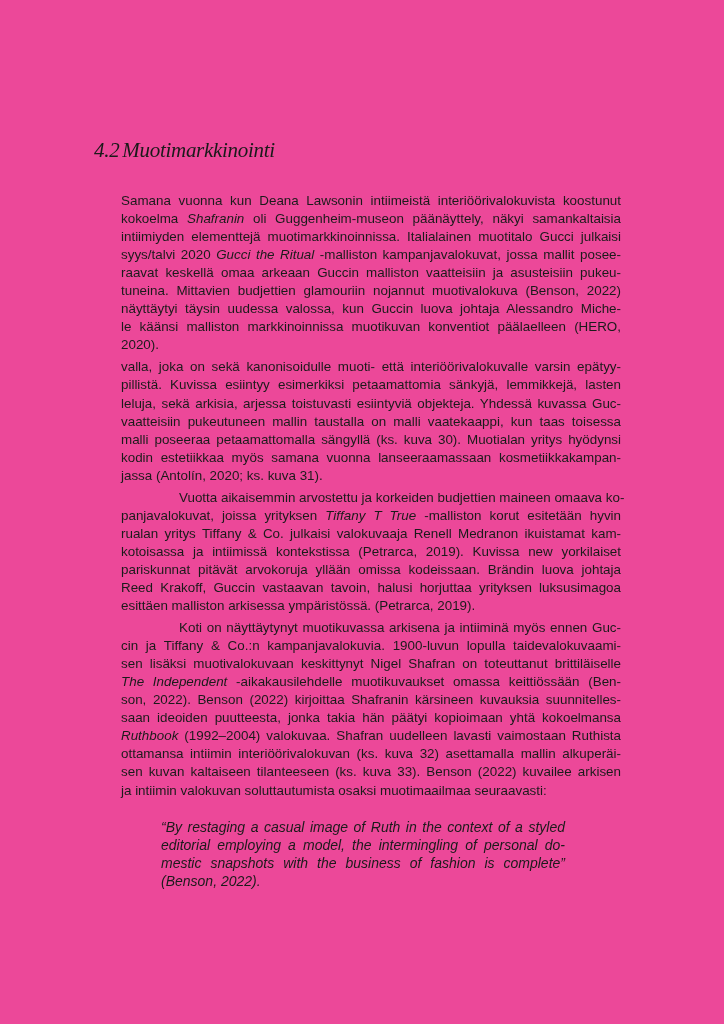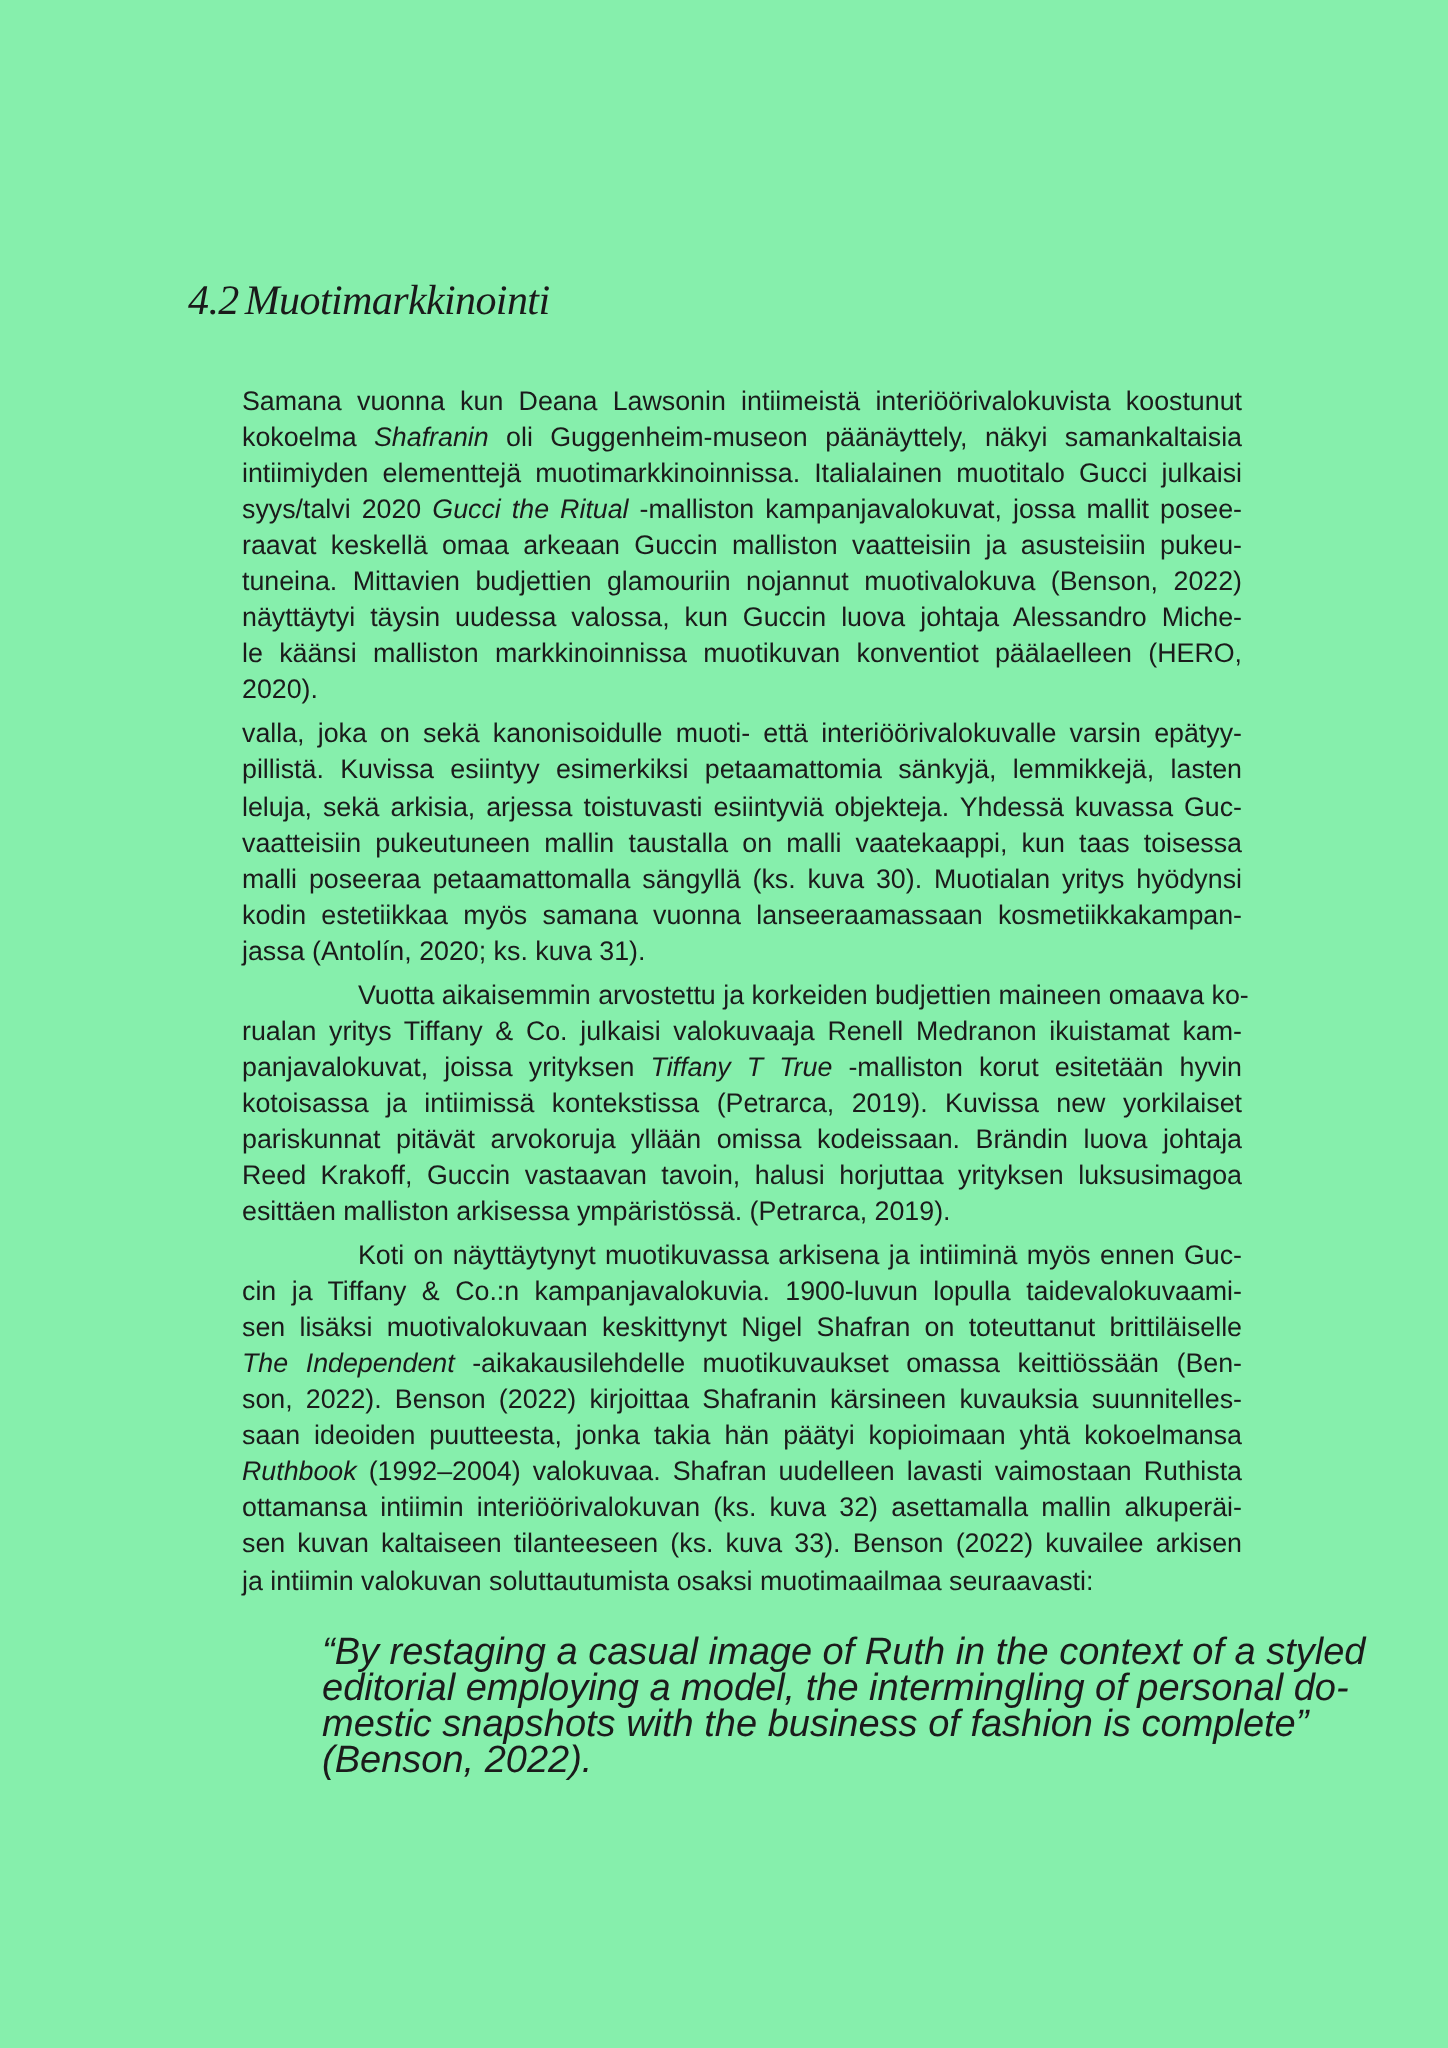--- a/index.html
+++ b/index.html
@@ -1,37 +1,37 @@
 <!DOCTYPE html>
 <html><head>
 <meta charset="utf-8">
 <style>
   html, body { margin: 0; padding: 0; background: #ffffff; }
   body { width: 724px; height: 1024px; position: relative; overflow: hidden; }
-  .page { position: absolute; left: 0; top: 0; width: 724px; height: 1024px; background: #86efac; }
+  .page { position: absolute; left: 0; top: 0; width: 724px; height: 1024px; background: #ec4899; }
   .heading {
     position: absolute; left: 94px; top: 138px;
     font-family: "Liberation Serif", "DejaVu Serif", serif;
     font-style: italic; font-size: 21px; color: #1a1a1a;
     letter-spacing: -0.3px; margin: 0; font-weight: normal;
   }
   .body-text {
     position: absolute; left: 117px; top: 188px; width: 508px;
     font-family: "Liberation Sans", "DejaVu Sans", sans-serif;
     font-size: 13.4px; line-height: 18.05px; color: #1b1b1b;
     text-align: justify; hyphens: manual;
   }
   .para { margin: 4px; }
   .line { display: block; text-align: justify; text-align-last: justify; white-space: nowrap; }
   .line.last { text-align-last: left; }
   i { font-style: italic; }
   .quote {
     position: absolute; left: 161px; top: 818px; width: 404px;
     font-family: "Liberation Sans", "DejaVu Sans", sans-serif;
-    font-style: italic; font-size: 19px; line-height: 18.05px; color: #1b1b1b;
+    font-style: italic; font-size: 14px; line-height: 18.05px; color: #1b1b1b;
   }
 </style>
 </head>
 <body>
 
 <div class="page">
   <h2 class="heading">
     <span style="margin-right: 3px;">4.2</span><span>Muotimarkkinointi</span>
   </h2>
 
@@ -51,22 +51,22 @@
         <span class="line">valla, joka on sekä kanonisoidulle muoti- että interiöörivalokuvalle varsin epätyy-</span>
         <span class="line">pillistä. Kuvissa esiintyy esimerkiksi petaamattomia sänkyjä, lemmikkejä, lasten</span>
         <span class="line">leluja, sekä arkisia, arjessa toistuvasti esiintyviä objekteja. Yhdessä kuvassa Guc-</span>
         <span class="line">vaatteisiin pukeutuneen mallin taustalla on malli vaatekaappi, kun taas toisessa</span>
         <span class="line">malli poseeraa petaamattomalla sängyllä (ks. kuva 30). Muotialan yritys hyödynsi</span>
         <span class="line">kodin estetiikkaa myös samana vuonna lanseeraamassaan kosmetiikkakampan-</span>
         <span class="line last">jassa (Antolín, 2020; ks. kuva 31).</span>
       </div>
       <div class="para">
         <span class="line" style="padding-left: 58px;">Vuotta aikaisemmin arvostettu ja korkeiden budjettien maineen omaava ko-</span>
+        <span class="line">panjavalokuvat, joissa yrityksen <i>Tiffany T True</i> -malliston korut esitetään hyvin</span>
         <span class="line">rualan yritys Tiffany &amp; Co. julkaisi valokuvaaja Renell Medranon ikuistamat kam-</span>
-        <span class="line">panjavalokuvat, joissa yrityksen <i>Tiffany T True</i> -malliston korut esitetään hyvin</span>
         <span class="line">kotoisassa ja intiimissä kontekstissa (Petrarca, 2019).  Kuvissa new yorkilaiset</span>
         <span class="line">pariskunnat pitävät arvokoruja yllään omissa kodeissaan. Brändin luova johtaja</span>
         <span class="line">Reed Krakoff, Guccin vastaavan tavoin, halusi horjuttaa yrityksen luksusimagoa</span>
         <span class="line last">esittäen malliston arkisessa ympäristössä. (Petrarca, 2019).</span>
       </div>
       <div class="para">
         <span class="line" style="padding-left: 58px;">Koti on näyttäytynyt muotikuvassa arkisena ja intiiminä myös ennen Guc-</span>
         <span class="line">cin ja Tiffany &amp; Co.:n kampanjavalokuvia. 1900-luvun lopulla taidevalokuvaami-</span>
         <span class="line">sen lisäksi muotivalokuvaan keskittynyt Nigel Shafran on toteuttanut brittiläiselle</span>
         <span class="line"><i>The Independent</i> -aikakausilehdelle muotikuvaukset omassa keittiössään (Ben-</span>

